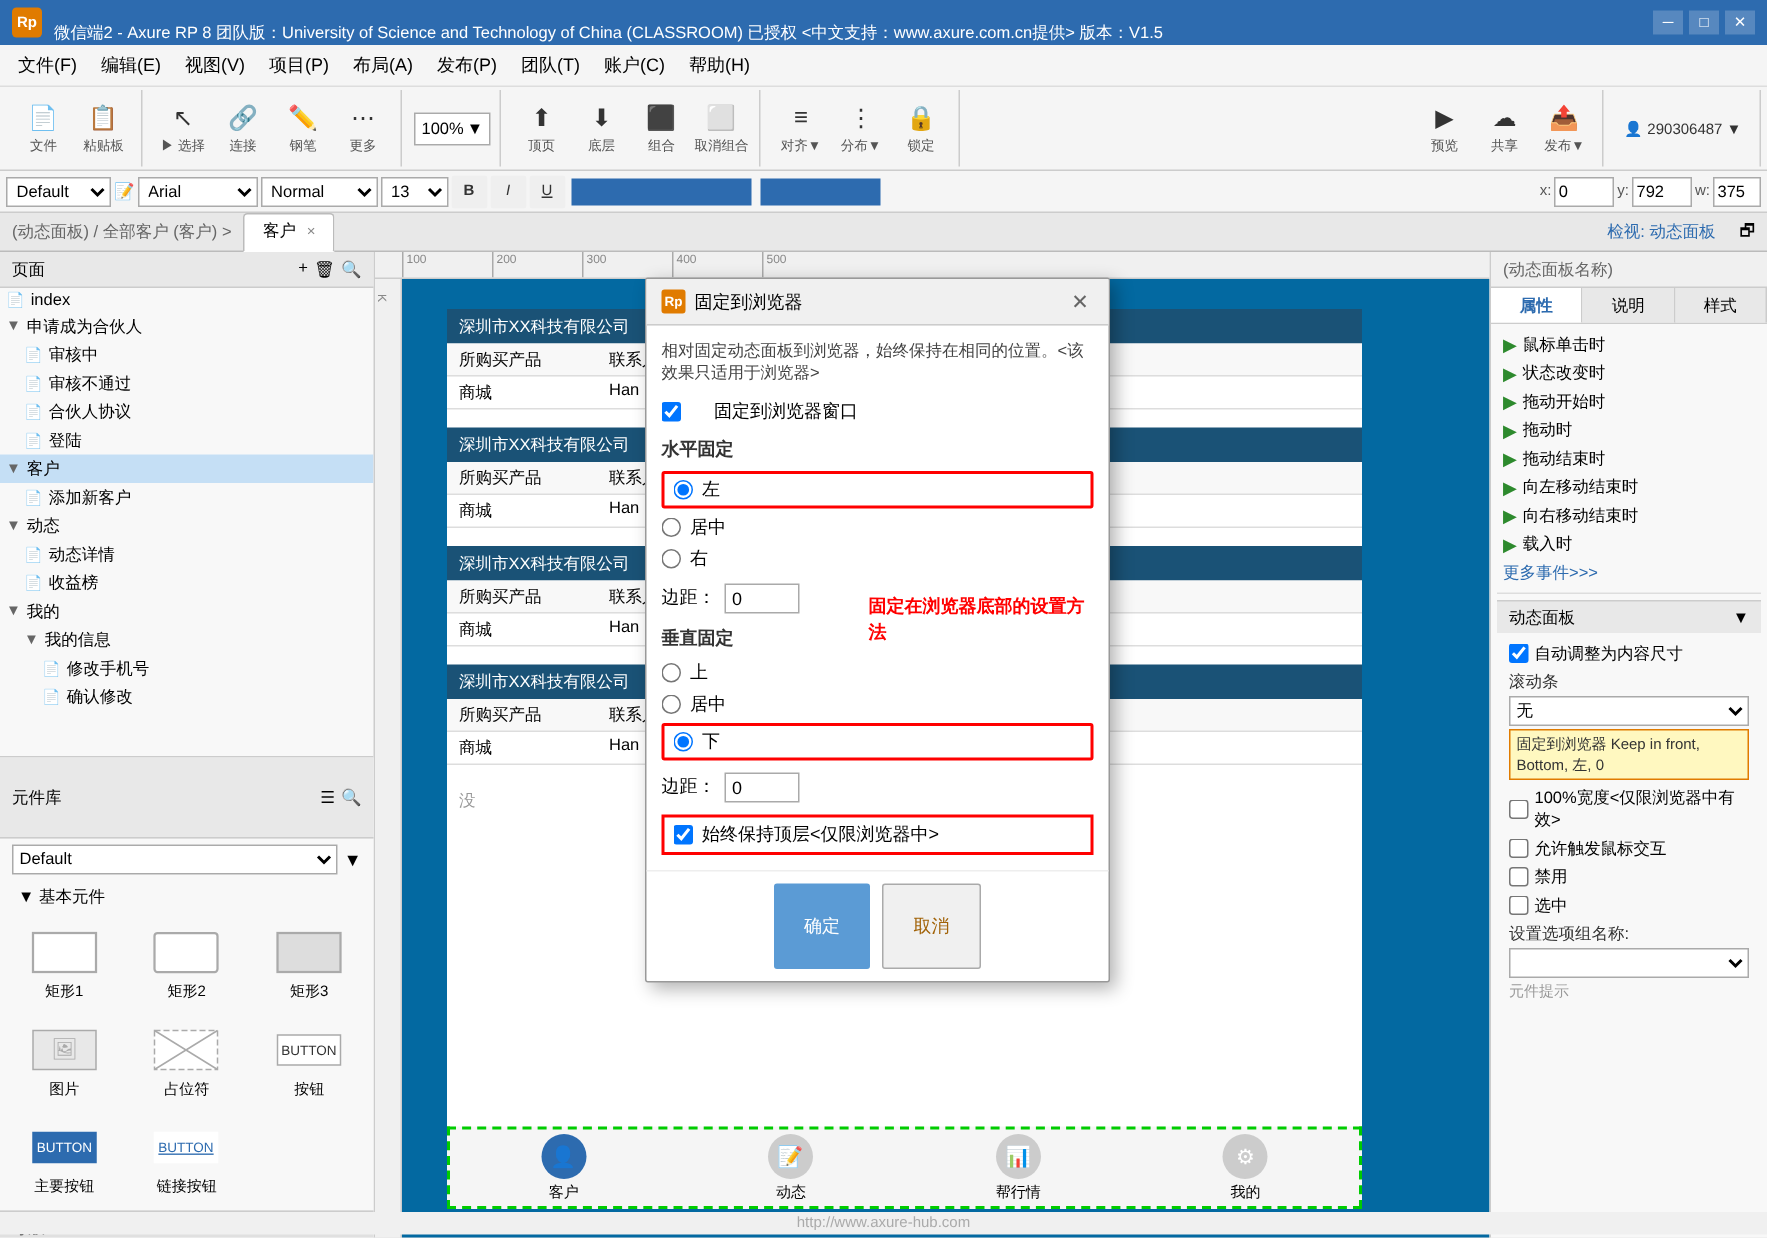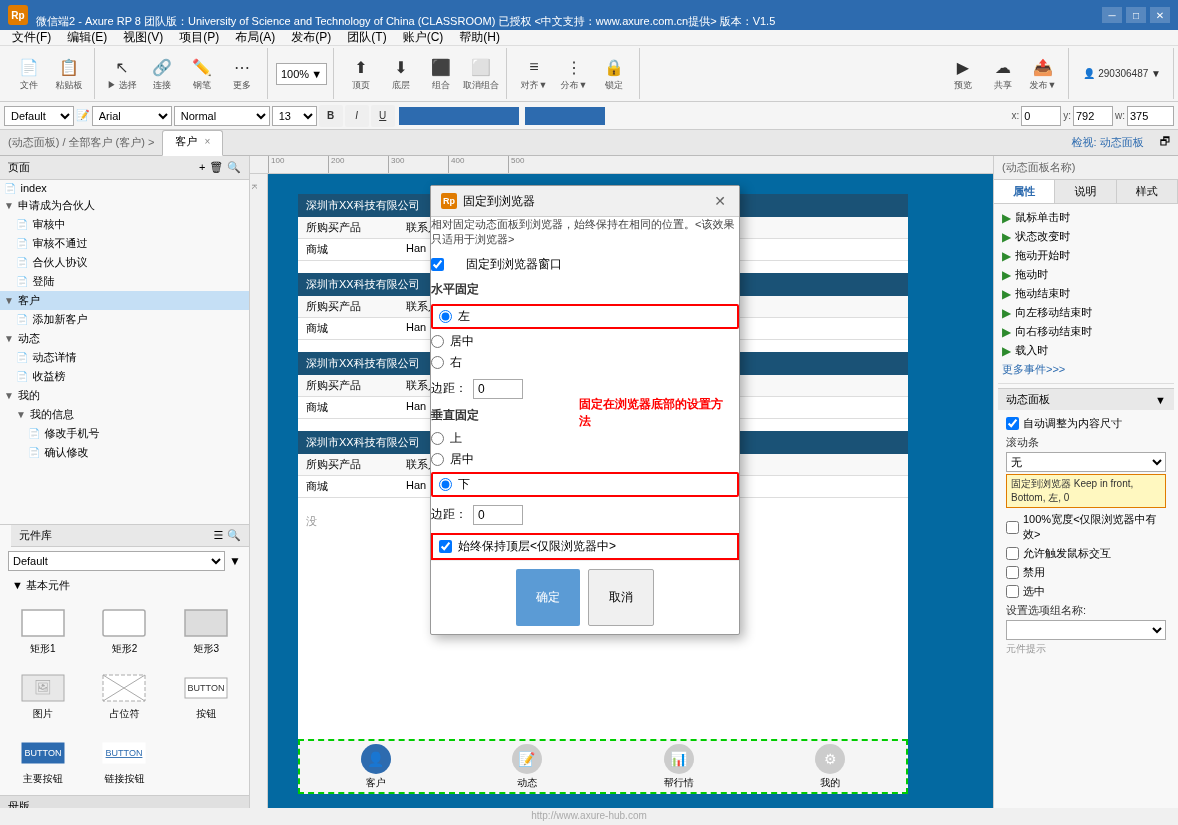--- a/index.html
+++ b/index.html
@@ -6,21 +6,21 @@
     body { font-family: 'Microsoft YaHei', Arial, sans-serif; font-size: 12px; background: #f0f0f0; overflow: hidden; width: 1178px; height: 825px; }
 
     
     .titlebar { background: #2d6baf; color: white; height: 30px; display: flex; align-items: center; padding: 0 8px; font-size: 12px; }
     .titlebar-icon { width: 20px; height: 20px; background: #e07b00; border-radius: 3px; margin-right: 8px; display: flex; align-items: center; justify-content: center; font-size: 10px; color: white; font-weight: bold; }
     .titlebar-title { flex: 1; margin-top: 12px; }
     .titlebar-controls { display: flex; gap: 4px; }
     .titlebar-btn { width: 20px; height: 16px; background: rgba(255,255,255,0.2); border: none; color: white; cursor: pointer; font-size: 10px; display: flex; align-items: center; justify-content: center; }
 
     
-    .menubar { background: #f5f5f5; height: 16px; display: flex; align-items: center; padding: 0 4px; border-bottom: 1px solid #ddd; font-size: 12px; }
+    .menubar { background: #f5f5f5; height: 28px; display: flex; align-items: center; padding: 0 4px; border-bottom: 1px solid #ddd; font-size: 12px; }
     .menubar-item { padding: 2px 8px; cursor: pointer; }
 
     
     .toolbar { background: #f5f5f5; height: 56px; border-bottom: 1px solid #ccc; display: flex; align-items: center; padding: 2px 4px; gap: 2px; }
     .toolbar-group { display: flex; align-items: center; gap: 2px; border-right: 1px solid #ccc; padding: 0 6px; height: 100%; }
     .toolbar-btn { display: flex; flex-direction: column; align-items: center; justify-content: center; width: 38px; height: 46px; cursor: pointer; border: 1px solid transparent; border-radius: 2px; font-size: 10px; color: #333; }
     .toolbar-btn .icon { width: 24px; height: 24px; display: flex; align-items: center; justify-content: center; font-size: 16px; }
     .toolbar-btn .label { font-size: 9px; color: #555; }
     .toolbar-percent { display: flex; align-items: center; border: 1px solid #aaa; background: white; padding: 1px 4px; height: 22px; font-size: 11px; gap: 2px; }
 
@@ -70,45 +70,45 @@
     .section-content { padding: 4px 8px; }
     .checkbox-row { display: flex; align-items: center; gap: 4px; padding: 2px 0; font-size: 11px; }
     .label-row { padding: 2px 0; font-size: 11px; color: #333; }
     .select-control { width: 100%; height: 20px; border: 1px solid #aaa; background: white; font-size: 11px; }
 
     
     .pin-highlight { background: #fff8c0; border: 1px solid #e07b00; color: #333; padding: 2px 4px; font-size: 10px; margin: 2px 0; }
 
     
     .component-panel { border-top: 1px solid #ccc; background: #f8f8f8; }
-    .component-panel-header { background: #e8e8e8; padding: 3px 8px; display: flex; align-items: center; justify-content: space-between; font-size: 11px; border-bottom: 1px solid #ccc; margin-left: 11px; }
+    .component-panel-header { background: #e8e8e8; padding: 19px 8px; display: flex; align-items: center; justify-content: space-between; font-size: 11px; border-bottom: 1px solid #ccc; }
     .component-select-row { padding: 4px 8px; display: flex; align-items: center; gap: 4px; }
     .component-select { height: 20px; border: 1px solid #aaa; background: white; font-size: 11px; flex: 1; }
     .component-section { padding: 3px 12px; font-size: 11px; }
     .component-grid { display: grid; grid-template-columns: repeat(3, 1fr); gap: 4px; padding: 4px; }
     .component-item { display: flex; flex-direction: column; align-items: center; gap: 2px; cursor: pointer; padding: 4px; border: 1px solid transparent; }
     .component-shape { width: 50px; height: 35px; display: flex; align-items: center; justify-content: center; }
     .component-label { font-size: 10px; text-align: center; }
     .modal { background: white; border: 1px solid #999; box-shadow: 4px 4px 12px rgba(0,0,0,0.3); width: 310px; border-radius: 2px; font-size: 12px; position: absolute; top: 185px; left: 430px; }
     .modal-header { background: #f0f0f0; padding: 6px 10px; display: flex; align-items: center; justify-content: space-between; border-bottom: 1px solid #ccc; }
     .modal-title-icon { width: 16px; height: 16px; background: #e07b00; border-radius: 2px; color: white; font-size: 9px; display: flex; align-items: center; justify-content: center; margin-right: 6px; font-weight: bold; }
     .modal-title { display: flex; align-items: center; font-size: 12px; font-weight: normal; }
     .modal-close { cursor: pointer; font-size: 14px; color: #666; width: 18px; height: 18px; display: flex; align-items: center; justify-content: center; }
-    .modal-body { }
+    .modal-body { padding: 10px; }
     .modal-desc { font-size: 11px; color: #444; margin-bottom: 8px; line-height: 1.4; }
     .modal-checkbox-row { display: flex; align-items: center; gap: 22px; margin-bottom: 8px; font-size: 12px; }
     .section-label { font-size: 12px; color: #333; margin-bottom: 6px; font-weight: bold; }
     .radio-group { margin-bottom: 8px; }
     .radio-row { display: flex; align-items: center; gap: 6px; margin-bottom: 4px; font-size: 12px; }
     .radio-row.selected { border: 2px solid red; padding: 2px 6px; border-radius: 2px; background: #fff; }
     .margin-row { display: flex; align-items: center; gap: 6px; margin-bottom: 8px; font-size: 12px; }
     .margin-input { width: 50px; height: 20px; border: 1px solid #aaa; padding: 0 4px; font-size: 12px; }
     .modal-footer { display: flex; justify-content: center; gap: 8px; padding: 8px 10px; border-top: 1px solid #eee; }
     .btn-ok { background: #5b9bd5; color: white; border: none; padding: 20px 20px; cursor: pointer; font-size: 12px; border-radius: 2px; }
-    .btn-cancel { background: #f0f0f0; color: #000000; border: 1px solid #aaa; padding: 4px 20px; cursor: pointer; font-size: 12px; border-radius: 2px; }
+    .btn-cancel { background: #f0f0f0; color: #a16207; border: 1px solid #aaa; padding: 4px 20px; cursor: pointer; font-size: 12px; border-radius: 2px; }
 
     
     .checkbox-bordered { border: 2px solid red; padding: 2px 6px; display: inline-flex; align-items: center; gap: 4px; }
 
     .ruler-marks { display: flex; font-size: 8px; color: #888; }
 
     
     .watermark { position: absolute; bottom: 2px; left: 0; right: 0; text-align: center; font-size: 10px; color: #aaa; background: #f0f0f0; padding: 2px; z-index: 200; }
   </style>
 </head>
@@ -229,38 +229,38 @@
 </div>
 
 <div class="propbar">
   <select style="width:70px;">
     <option>Default</option>
   </select>
   <span>📝</span>
   <select style="width:80px;">
     <option>Arial</option>
   </select>
-  <select style="width:96px;">
+  <select style="width:78px;">
     <option>Normal</option>
   </select>
   <select style="width:45px;">
     <option>13</option>
   </select>
   <button class="toolbar-btn" style="width:24px;height:22px;font-weight:bold;">B</button>
   <button class="toolbar-btn" style="width:24px;height:22px;font-style:italic;">I</button>
   <button class="toolbar-btn" style="width:24px;height:22px;text-decoration:underline;">U</button>
   <span style="width:120px;background:#2d6baf;height:18px;margin:0 2px;"></span>
   <span style="width:80px;background:#2d6baf;height:18px;margin:0 2px;"></span>
   <div class="propbar-coord">
     <label>x:</label>
     <input type="text" style="width: 40px; height: 20px; border: 1px solid rgb(170, 170, 170); font-size: 11px;" value="0">
     <label>y:</label>
     <input type="text" style="width: 40px; height: 20px; border: 1px solid rgb(170, 170, 170); font-size: 11px;" value="792">
     <label>w:</label>
-    <input type="text" style="width: 47px; height: 20px; border: 1px solid rgb(170, 170, 170); font-size: 11px;" value="375">
+    <input type="text" style="width: 32px; height: 20px; border: 1px solid rgb(170, 170, 170); font-size: 11px;" value="375">
   </div>
 </div>
 
 <div style="display:flex; align-items:stretch; background:#e8e8e8; border-bottom:1px solid #bbb; height:26px;">
   <span style="padding:4px 8px; font-size:11px; color:#666; display:flex;align-items:center;">(动态面板) / 全部客户 (客户) &gt;</span>
   <div class="tab active">
     <span>客户</span>
     <span class="tab-close">×</span>
   </div>
   <div style="flex:1;"></div>

